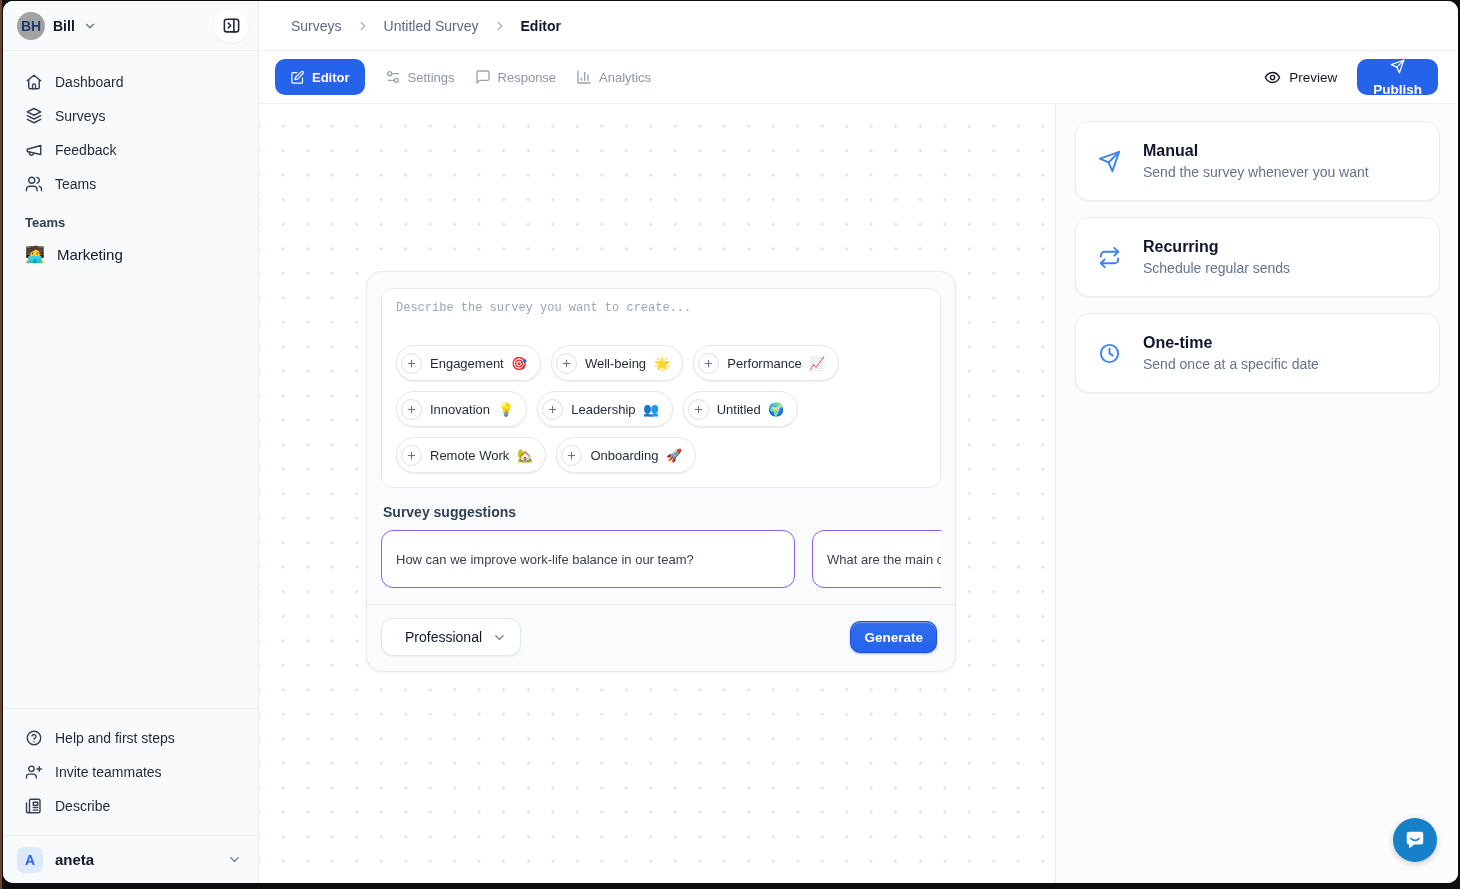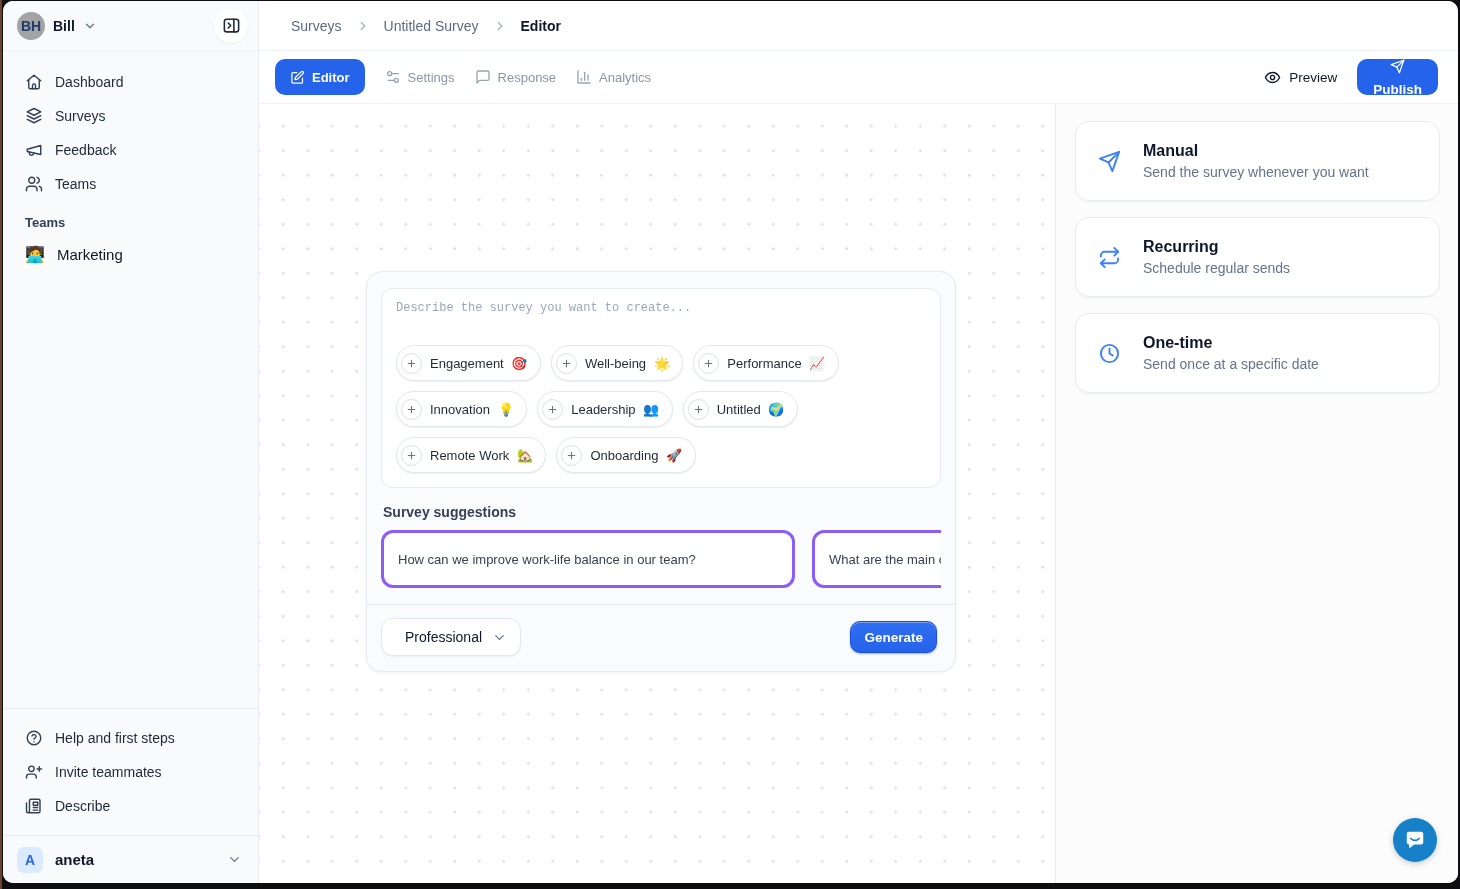--- a/index.html
+++ b/index.html
@@ -97,21 +97,21 @@
     box-shadow:0 1px 1.5px rgba(16,24,40,.08); }
   .chip-plus { width:21px; height:21px; border-radius:50%; background:#fff;
     border:1px solid #d9dfe8; color:#6b7280; display:flex; align-items:center;
     justify-content:center; }
   .chip-label { font-size:13px; color:#1f2937; }
   .chip-emoji { font-size:13px; }
   .sugg-title { margin:16px 0 10px 2px; font-size:14px; font-weight:600;
     color:#334155; }
   .sugg-row { display:flex; gap:17px; overflow:hidden; }
   .sugg-card { flex:0 0 414px; width:414px; height:58px; background:#fff;
-    border:3px solid #8b5cf6; border-radius:12px; padding:10px 14px;
+    border:1px solid #8b5cf6; border-radius:12px; padding:10px 14px;
     font-size:13px; color:#374151; cursor:pointer; white-space:nowrap;
     overflow:hidden; text-align:left; font-family:inherit; }
   .composer-footer { margin-top:16px; border-top:1px solid #e7ebf0;
     padding:13px 18px 15px 14px; display:flex; align-items:center;
     justify-content:space-between; }
   .tone-select { display:flex; align-items:center; gap:10px; height:38px;
     padding:0 13px 0 23px; background:#fff; border:1px solid #e3e8ee;
     border-radius:12px; font-size:14px; font-weight:500; color:#0f172a;
     cursor:pointer; font-family:inherit;
     box-shadow:0 1px 1.5px rgba(16,24,40,.06); }

